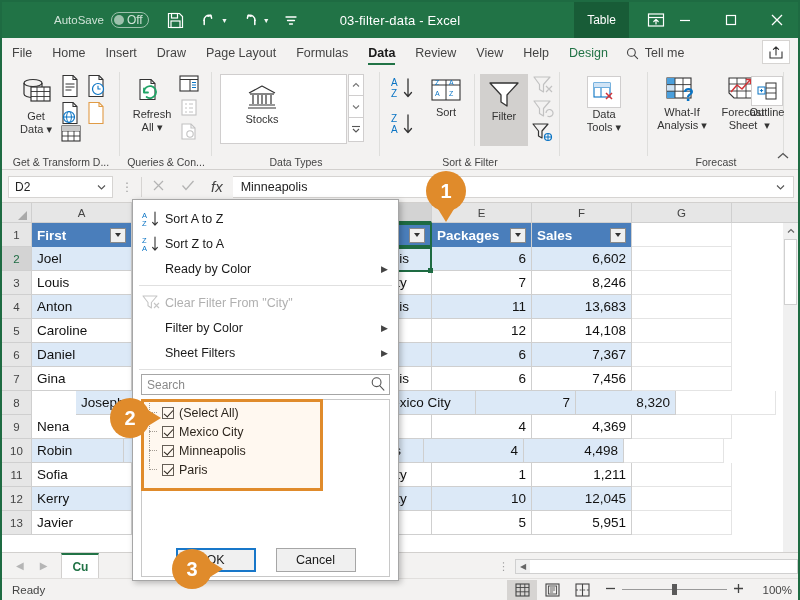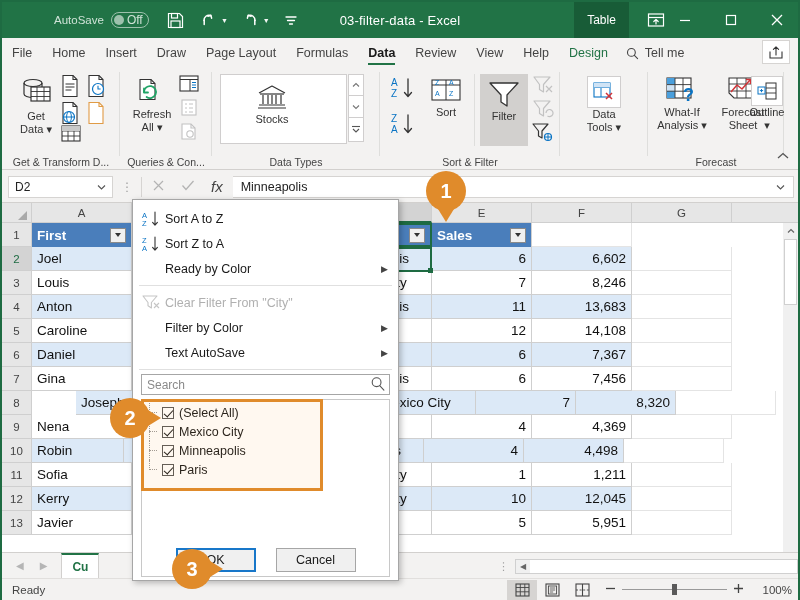--- a/index.html
+++ b/index.html
@@ -471,21 +471,21 @@
             <path d="M13 2v4h4" fill="none" stroke="#c2c2c2" stroke-width="1.1"></path>
             <circle cx="12" cy="12" r="3.2" fill="none" stroke="#c2c2c2" stroke-width="1.1"></circle>
           </svg>
       </span>
       <div class="glabel">Queries &amp; Con...</div>
       <div class="gsep" style="right:0;"></div>
     </div>
 
     <div class="rgroup" style="left:210px; width:168px;">
       <div style="position:absolute; left:8px; top:8px; width:127px; height:70px; border:1px solid #d0cece; background:#fff;">
-        <div class="bigbtn" style="position:absolute; left:23px; top:8px; width:56px;">
+        <div class="bigbtn" style="position:absolute; left:13px; top:8px; width:56px;">
           <svg width="32" height="30" viewBox="0 0 32 30">
             <path d="M3 10L16 3l13 7" fill="none" stroke="#333" stroke-width="1.2" stroke-linejoin="round"></path>
             <path d="M4 11h24" stroke="#333" stroke-width="1.2"></path>
             <path d="M7 12v9M12 12v9M16 12v9M20 12v9M25 12v9" stroke="#333" stroke-width="1.2"></path>
             <path d="M3 22h26M2 25h28" stroke="#333" stroke-width="1.2"></path>
           </svg>
           <span class="lbl">Stocks</span>
         </div>
       </div>
       <div style="position:absolute; left:136px; top:8px; width:16px; height:70px;">
@@ -698,20 +698,24 @@
           <span>First</span>
           <span class="filtbtn"></span>
         </div>
         <div class="hdrcell" style="width:100px;">
             <span></span>
           </div>
         <div class="hdrcell" style="width:100px;">
             <span></span>
           </div>
         <div class="hdrcell" style="width:100px; border:2px solid #1e6b42; justify-content:flex-end;">
+          <span class="filtbtn"></span>
+        </div>
+        <div class="hdrcell" style="width:100px;">
+          <span>Packages</span>
           <span class="filtbtn"></span>
         </div>
         <div class="hdrcell" style="width:100px;">
           <span>Sales</span>
           <span class="filtbtn"></span>
         </div>
         <div class="cell empty" style="width:100px; background:#fff; border-bottom:1px solid #e4e4e4;"></div>
       </div>
 
       <div id="datarows">
@@ -939,21 +943,21 @@
     </div>
 
     <div class="fitem">
       <span class="ficon"></span>
       <span>Filter by Color</span>
       <span class="arrow">▶</span>
     </div>
 
     <div class="fitem">
       <span class="ficon"></span>
-      <span>Text AutoSave</span>
+      <span>Sheet Filters</span>
       <span class="arrow">▶</span>
     </div>
 
     <div class="fsep"></div>
 
     <div class="searchrow">
       <div class="searchbox">
         <span>Search</span>
       </div>
       <span class="searchicon">

